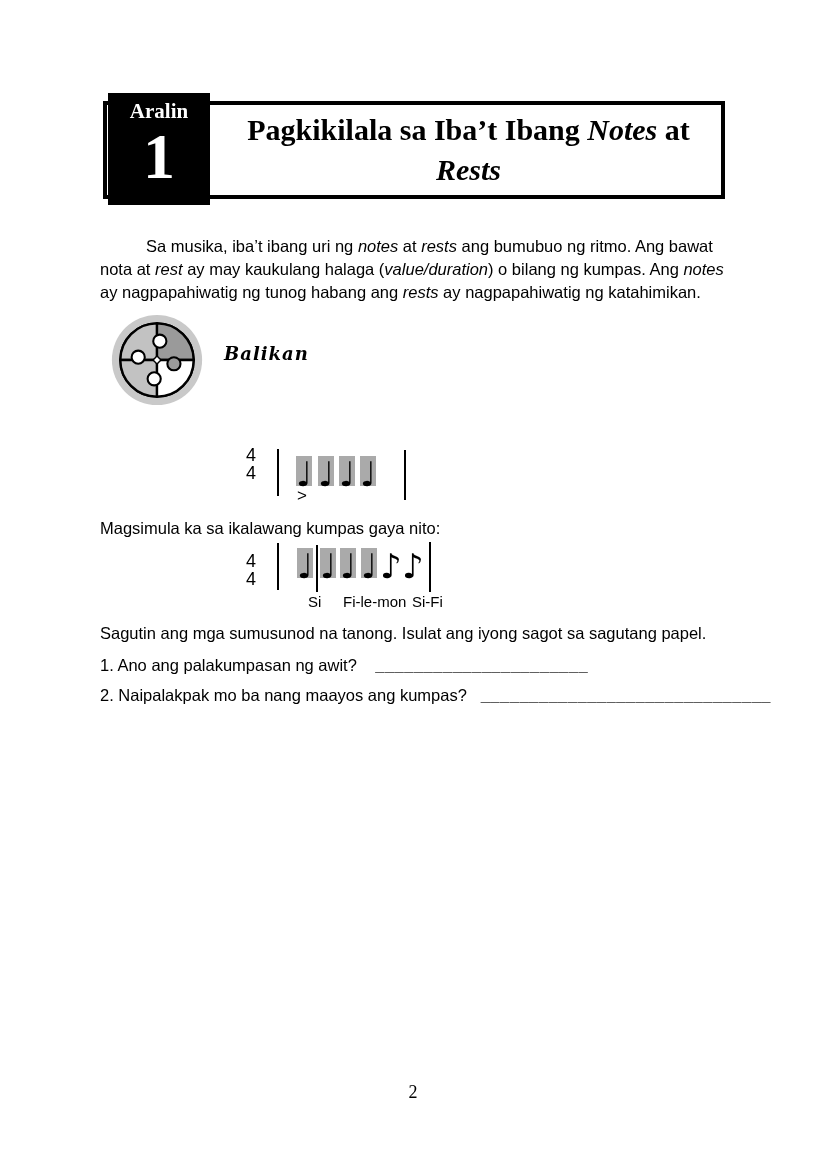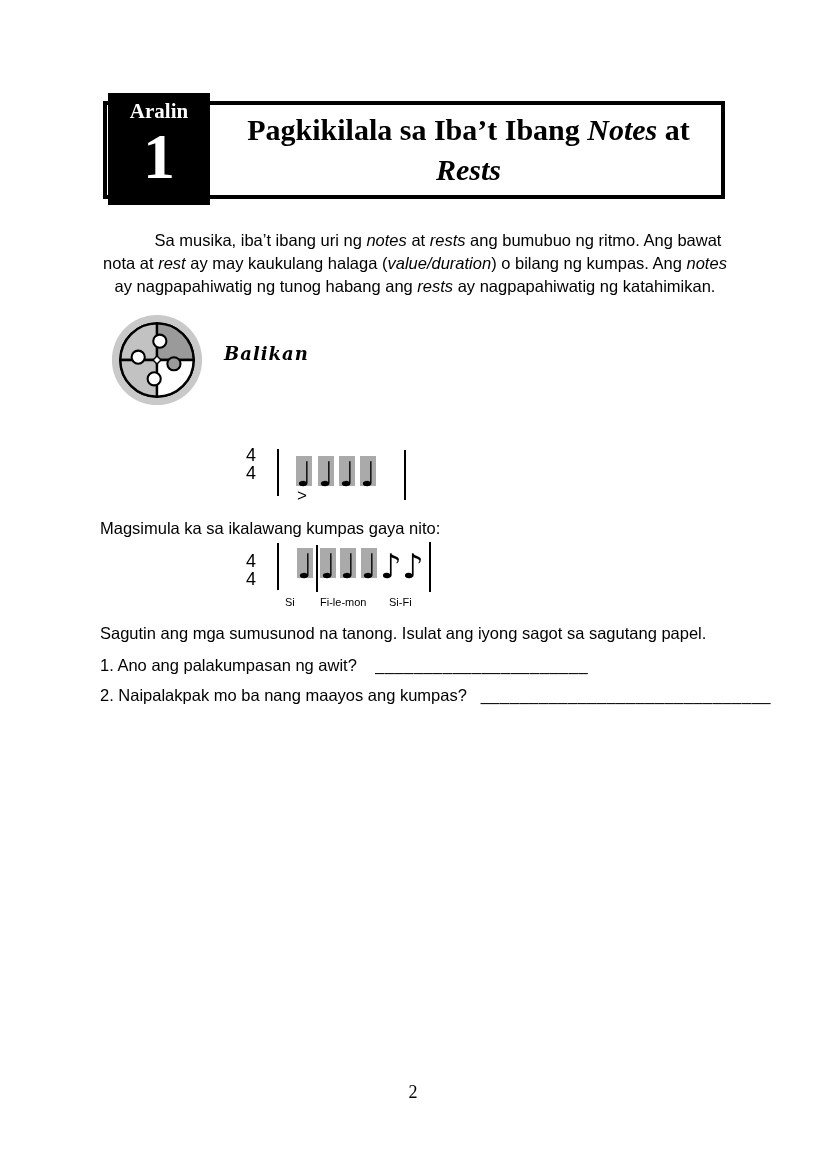--- a/index.html
+++ b/index.html
@@ -29,22 +29,22 @@
   .lesson-label { font-size: 21px; line-height: 21px; margin-top: 8px; }
   .lesson-number { font-size: 64px; line-height: 62px; margin-top: 4px; }
   .header-title {
     position: absolute; left: 113px; top: 17px; width: 505px;
     font-family: "Liberation Serif", serif; font-weight: bold;
     font-size: 30px; line-height: 40px; color: #000000; text-align: center;
   }
 
   
   .intro {
-    position: absolute; left: 100px; top: 229px; width: 630px;
-    line-height: 23px; text-indent: 46px; text-align: center;
+    position: absolute; left: 100px; top: 235px; width: 630px;
+    line-height: 23px; text-indent: 46px;
   }
 
   
   .balikan-row { position: absolute; left: 110px; top: 313px; width: 400px; height: 95px; }
   .puzzle-icon { position: absolute; left: 0; top: 0; width: 94px; height: 94px; }
   .balikan-heading {
     position: absolute; left: 114px; top: 30px;
     font-family: "DejaVu Serif", serif; font-weight: bold; font-style: italic;
     font-size: 18px; letter-spacing: 1px;
   }
@@ -57,24 +57,24 @@
   .timesig {
     position: absolute; font-size: 18px; line-height: 18px; text-align: center; width: 12px;
   }
   .barline { position: absolute; width: 2px; background: #000000; }
   .note-box { position: absolute; width: 16px; height: 30px; overflow: visible; }
   .note-glyph {
     position: absolute; bottom: -5px; left: 0; width: 100%; text-align: center;
     font-family: "DejaVu Sans", sans-serif; font-size: 34px; line-height: 34px; color: #000;
   }
   .accent { position: absolute; font-size: 17px; line-height: 17px; }
-  .lyric { position: absolute; font-size: 11px; line-height: 18px; white-space: nowrap; }
+  .lyric { position: absolute; font-size: 15px; line-height: 18px; white-space: nowrap; margin-left: 23px; }
 
   
-  .blank { letter-spacing: 0.5px; }
+  .blank { letter-spacing: 0.5px; font-weight: bold; }
 
   
   .page-number {
     position: absolute; left: 0; top: 1082px; width: 826px; text-align: center;
     font-family: "Liberation Serif", serif; font-size: 18px;
   }
 </style>
 </head>
 <body>
 

